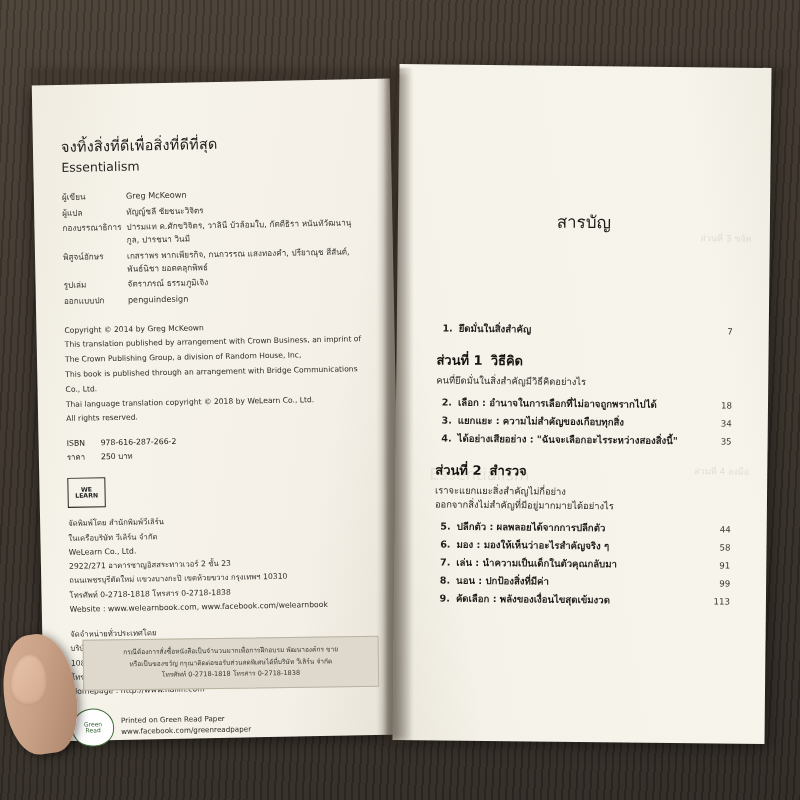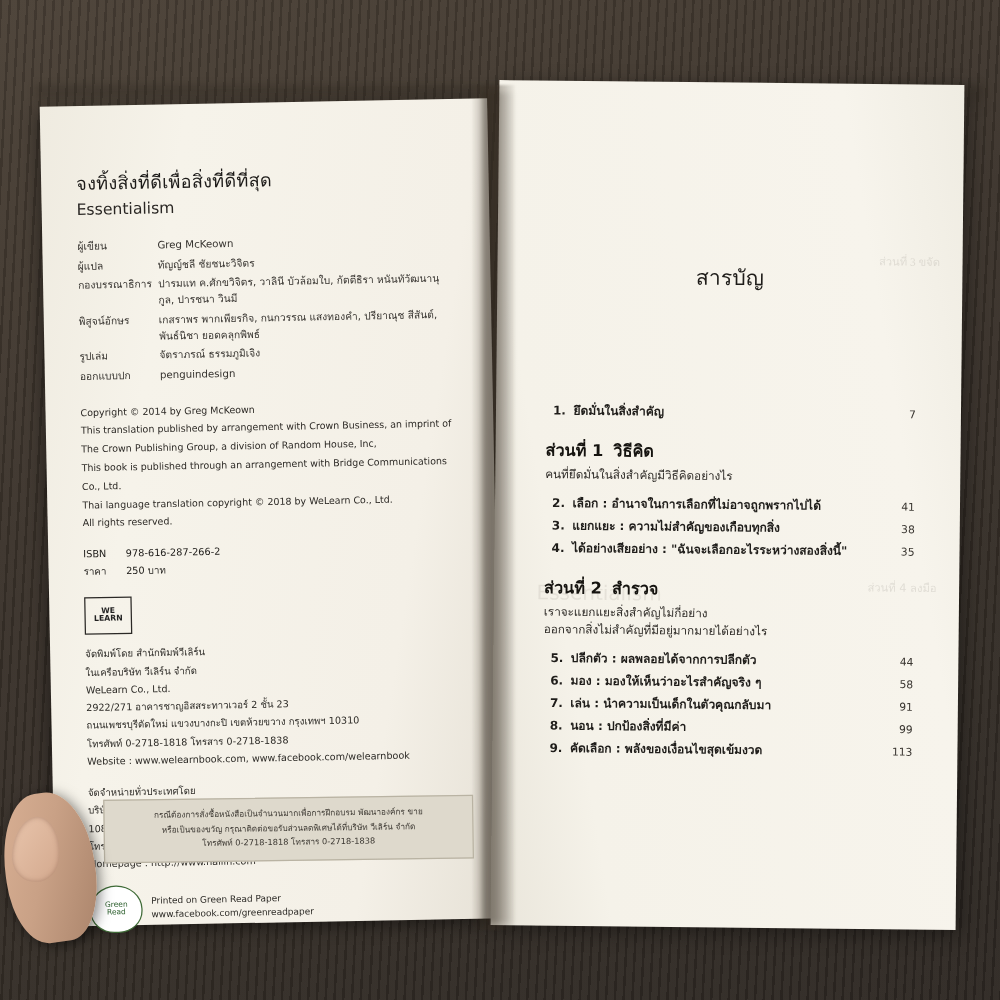--- a/index.html
+++ b/index.html
@@ -73,21 +73,21 @@
   .toc{position:absolute;left:40px;top:256px;width:296px;color:#1f1d1a;}
   .item{display:flex;align-items:baseline;font-size:9.6px;margin-bottom:3px;}
   .item .num{width:16px;flex:0 0 16px;text-align:right;margin-right:6px;font-weight:bold;}
   .item .txt{flex:1;font-weight:bold;}
   .item .pg{width:26px;text-align:right;font-weight:normal;font-size:8.6px;color:#3a3631;}
   .part{margin-top:14px;font-size:13px;font-weight:bold;color:#15130f;}
   .part .p2{margin-left:8px;}
   .sub{font-size:9.4px;line-height:1.5;margin:3px 0 7px 0;color:#2b2824;}
   
   .ghost{position:absolute;color:rgba(80,72,60,0.13);font-size:9px;pointer-events:none;}
-  .g1{right:18px;top:133px;text-align:center;line-height:2.0;font-family:Liberation Serif, serif;}
+  .g1{right:18px;top:162px;text-align:center;line-height:2.0;}
   .g2{right:18px;top:395px;text-align:left;line-height:2.0;}
   .ghost-title{position:absolute;left:34px;top:400px;font-size:16px;color:rgba(90,80,66,0.10);}
   .shadow-page{position:absolute;left:368px;top:36px;width:26px;height:664px;
     background:linear-gradient(90deg,rgba(45,38,28,0.40),rgba(45,38,28,0.0));filter:blur(2px);}
 </style>
 </head>
 <body>
 
 <div class="scene">
   <div class="book">
@@ -205,26 +205,26 @@
         </div>
 
         <div class="part">
           <span>ส่วนที่ 1</span><span class="p2">วิธีคิด</span>
         </div>
         <div class="sub">คนที่ยึดมั่นในสิ่งสำคัญมีวิธีคิดอย่างไร</div>
 
         <div class="item">
           <div class="num">2.</div>
           <div class="txt">เลือก : อำนาจในการเลือกที่ไม่อาจถูกพรากไปได้</div>
-          <div class="pg">41</div>
+          <div class="pg">18</div>
         </div>
         <div class="item">
           <div class="num">3.</div>
           <div class="txt">แยกแยะ : ความไม่สำคัญของเกือบทุกสิ่ง</div>
-          <div class="pg">38</div>
+          <div class="pg">34</div>
         </div>
         <div class="item">
           <div class="num">4.</div>
           <div class="txt">ได้อย่างเสียอย่าง : "ฉันจะเลือกอะไรระหว่างสองสิ่งนี้"</div>
           <div class="pg">35</div>
         </div>
 
         <div class="part">
           <span>ส่วนที่ 2</span><span class="p2">สำรวจ</span>
         </div>

